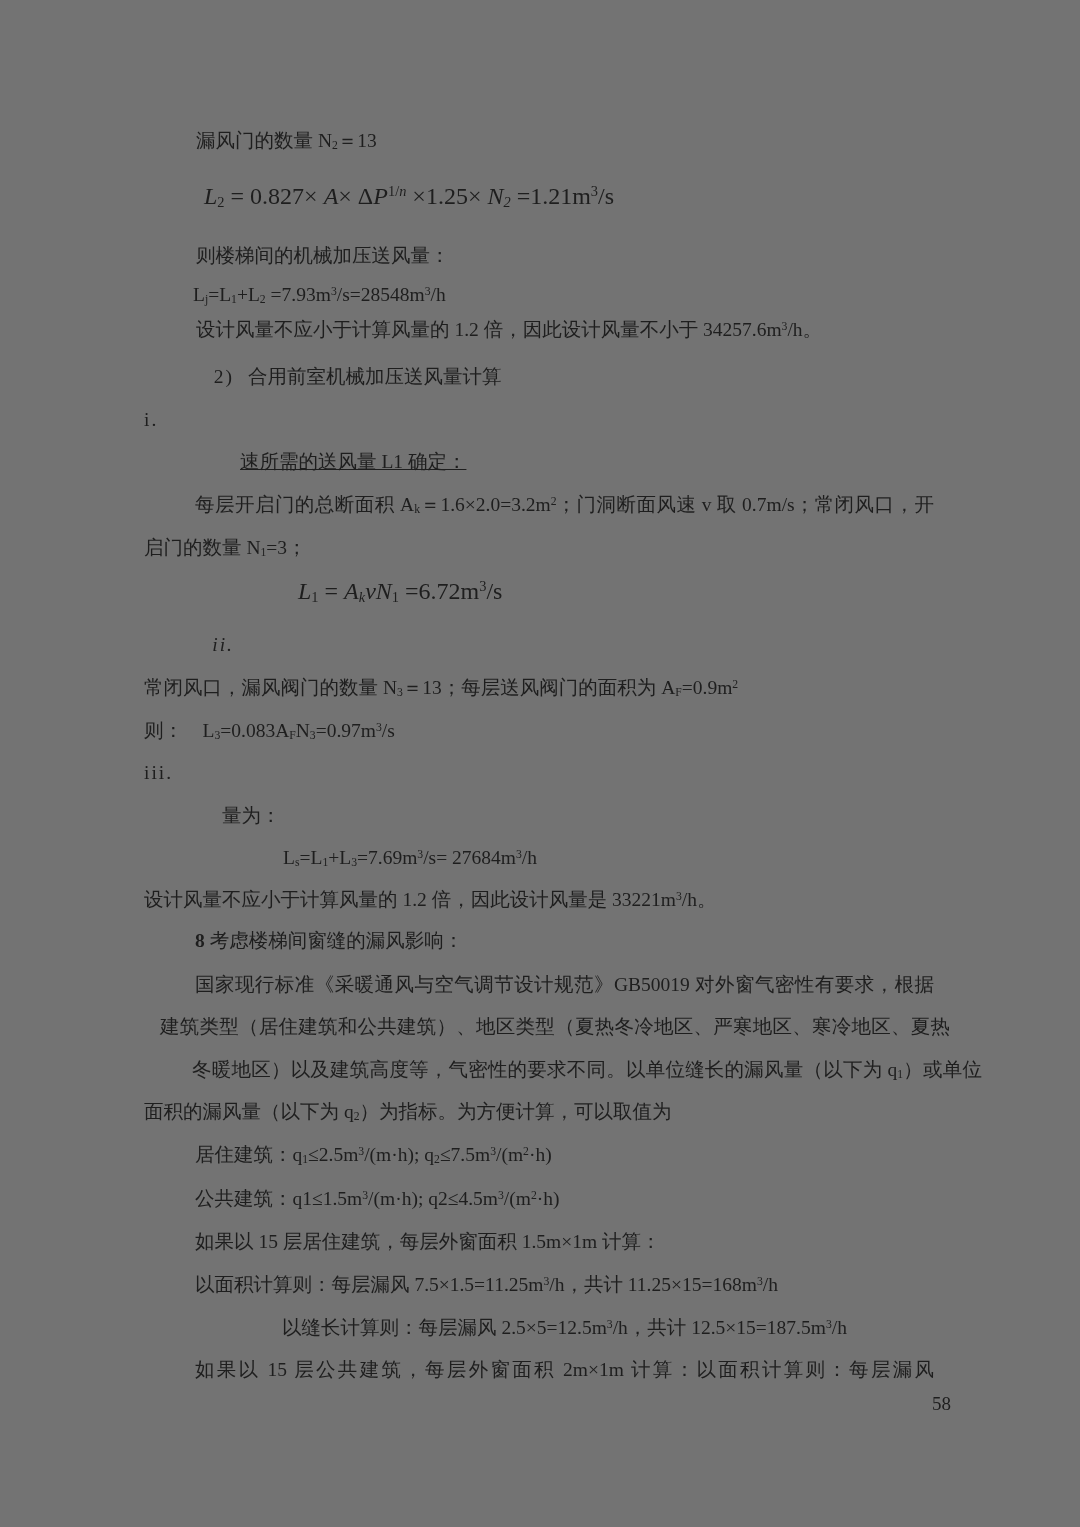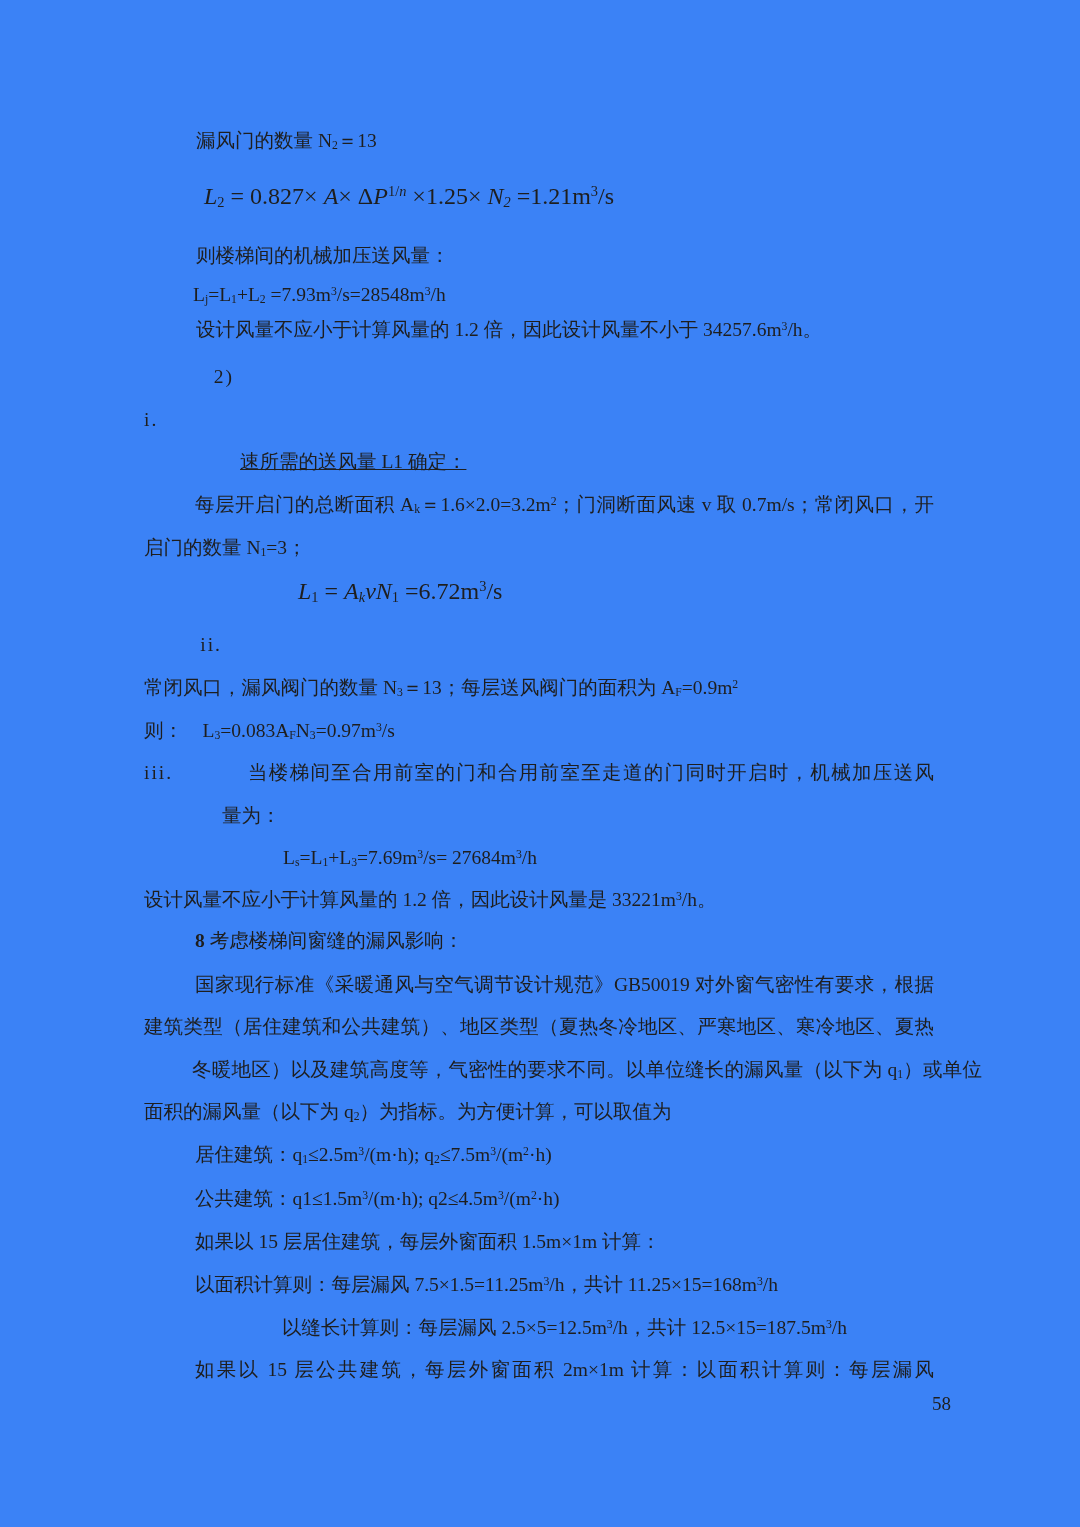--- a/index.html
+++ b/index.html
@@ -1,19 +1,19 @@
 <!DOCTYPE html>
 <html><head>
 <meta charset="utf-8">
 <style>
   html,body{margin:0;padding:0;background:#ffffff;}
   .page{
     position:relative;
     width:1080px;height:1527px;
-    background:#3b82f6;
+    background:#737373;
     font-family:"Liberation Serif","DejaVu Serif",serif;
     color:#1e1e1e;
     overflow:hidden;
   }
   .line{
     position:absolute;
     font-size:19.5px;
     line-height:40px;
     white-space:nowrap;
   }
@@ -54,43 +54,43 @@
 
 <div class="page">
   <div id="doc-lines">
       <div class="line" style="top: 121px; left: 196px; width: 738px;"><span>漏风门的数量 N</span><sub>2</sub><span>＝13</span></div>
       <div class="line fml" style="top: 176px; left: 204px; width: 730px;"><span class="it">L</span><sub>2</sub><span> = 0.827× </span><span class="it">A</span><span>× Δ</span><span class="it">P</span><sup>1/</sup><sup class="it">n</sup><span> ×1.25× </span><span class="it">N</span><sub class="it">2</sub><span> =1.21m</span><sup>3</sup><span>/s</span></div>
       <div class="line" style="top: 236px; left: 196px; width: 738px;"><span>则楼梯间的机械加压送风量：</span></div>
       <div class="line" style="top: 275px; left: 193px; width: 741px;"><span>L</span><sub>j</sub><span>=L</span><sub>1</sub><span>+L</span><sub>2</sub><span> =7.93m</span><sup>3</sup><span>/s=28548m</span><sup>3</sup><span>/h</span></div>
       <div class="line" style="top: 310px; left: 196px; width: 738px;"><span>设计风量不应小于计算风量的 1.2 倍，因此设计风量不小于 34257.6m</span><sup>3</sup><span>/h。</span></div>
       <div class="line list" style="top: 357px; left: 144px; width: 790px;">
         <span class="marker">2)</span>
+        <span class="ltext"><span>合用前室机械加压送风量计算</span></span>
       </div>
       <div class="line just list" style="top: 400px; left: 144px; width: 790px;">
         <span class="marker">i.</span>
       </div>
       <div class="line" style="top: 442px; left: 240px; width: 694px; text-decoration: underline;"><span>速所需的送风量 L1 确定：</span></div>
       <div class="line just" style="top: 485px; left: 195px; width: 739px;"><span>每层开启门的总断面积 A</span><sub>k</sub><span>＝1.6×2.0=3.2m</span><sup>2</sup><span>；门洞断面风速 v 取 0.7m/s；常闭风口，开</span></div>
       <div class="line" style="top: 528px; left: 144px; width: 790px;"><span>启门的数量 N</span><sub>1</sub><span>=3；</span></div>
       <div class="line fml" style="top: 571px; left: 298px; width: 636px;"><span class="it">L</span><sub>1</sub><span> = </span><span class="it">A</span><sub class="it">k</sub><span class="it">v</span><span class="it">N</span><sub>1</sub><span> =6.72m</span><sup>3</sup><span>/s</span></div>
-      <div class="line list" style="top: 625px; left: 132px; width: 790px;">
+      <div class="line list" style="top: 625px; left: 144px; width: 790px; font-style: italic;">
         <span class="marker">ii.</span>
       </div>
       <div class="line" style="top: 668px; left: 144px; width: 790px;"><span>常闭风口，漏风阀门的数量 N</span><sub>3</sub><span>＝13；每层送风阀门的面积为 A</span><sub>F</sub><span>=0.9m</span><sup>2</sup></div>
       <div class="line" style="top: 711px; left: 144px; width: 790px;"><span>则：　L</span><sub>3</sub><span>=0.083A</span><sub>F</sub><span>N</span><sub>3</sub><span>=0.97m</span><sup>3</sup><span>/s</span></div>
       <div class="line just list" style="top: 753px; left: 144px; width: 790px;">
         <span class="marker">iii.</span>
-        <span class="ltext"><span>当楼梯间至合用前室的门和合用前室至走道的门同时开启时，机械加压送风</span></span>
       </div>
       <div class="line" style="top: 796px; left: 222px; width: 712px;"><span>量为：</span></div>
       <div class="line" style="top: 838px; left: 283px; width: 651px;"><span>L</span><sub>s</sub><span>=L</span><sub>1</sub><span>+L</span><sub>3</sub><span>=7.69m</span><sup>3</sup><span>/s= 27684m</span><sup>3</sup><span>/h</span></div>
       <div class="line" style="top: 880px; left: 144px; width: 790px;"><span>设计风量不应小于计算风量的 1.2 倍，因此设计风量是 33221m</span><sup>3</sup><span>/h。</span></div>
       <div class="line" style="top: 921px; left: 195px; width: 739px;"><span class="bd">8</span><span> 考虑楼梯间窗缝的漏风影响：</span></div>
       <div class="line just" style="top: 965px; left: 195px; width: 739px;"><span>国家现行标准《采暖通风与空气调节设计规范》GB50019 对外窗气密性有要求，根据</span></div>
-      <div class="line just" style="top: 1007px; left: 144px; width: 790px;"><span>建筑类型（居住建筑和公共建筑）、地区类型（夏热冬冷地区、严寒地区、寒冷地区、夏热</span></div>
+      <div class="line just" style="top: 1007px; left: 160px; width: 790px;"><span>建筑类型（居住建筑和公共建筑）、地区类型（夏热冬冷地区、严寒地区、寒冷地区、夏热</span></div>
       <div class="line just" style="top: 1050px; left: 144px; width: 790px; margin-left: 48px;"><span>冬暖地区）以及建筑高度等，气密性的要求不同。以单位缝长的漏风量（以下为 q</span><sub>1</sub><span>）或单位</span></div>
       <div class="line" style="top: 1092px; left: 144px; width: 790px;"><span>面积的漏风量（以下为 q</span><sub>2</sub><span>）为指标。为方便计算，可以取值为</span></div>
       <div class="line" style="top: 1135px; left: 195px; width: 739px;"><span>居住建筑：q</span><sub>1</sub><span>≤2.5m</span><sup>3</sup><span>/(m·h); q</span><sub>2</sub><span>≤7.5m</span><sup>3</sup><span>/(m</span><sup>2</sup><span>·h)</span></div>
       <div class="line" style="top: 1179px; left: 195px; width: 739px;"><span>公共建筑：q1≤1.5m</span><sup>3</sup><span>/(m·h); q2≤4.5m</span><sup>3</sup><span>/(m</span><sup>2</sup><span>·h)</span></div>
       <div class="line" style="top: 1222px; left: 195px; width: 739px;"><span>如果以 15 层居住建筑，每层外窗面积 1.5m×1m 计算：</span></div>
       <div class="line" style="top: 1265px; left: 195px; width: 739px;"><span>以面积计算则：每层漏风 7.5×1.5=11.25m</span><sup>3</sup><span>/h，共计 11.25×15=168m</span><sup>3</sup><span>/h</span></div>
       <div class="line" style="top: 1308px; left: 195px; width: 739px; text-align: center;"><span>以缝长计算则：每层漏风 2.5×5=12.5m</span><sup>3</sup><span>/h，共计 12.5×15=187.5m</span><sup>3</sup><span>/h</span></div>
       <div class="line just" style="top: 1350px; left: 195px; width: 739px;"><span>如果以 15 层公共建筑，每层外窗面积 2m×1m 计算：以面积计算则：每层漏风</span></div>
     </div>
   <div class="pageno" style="left:932px;top:1392px;width:60px;">58</div>

